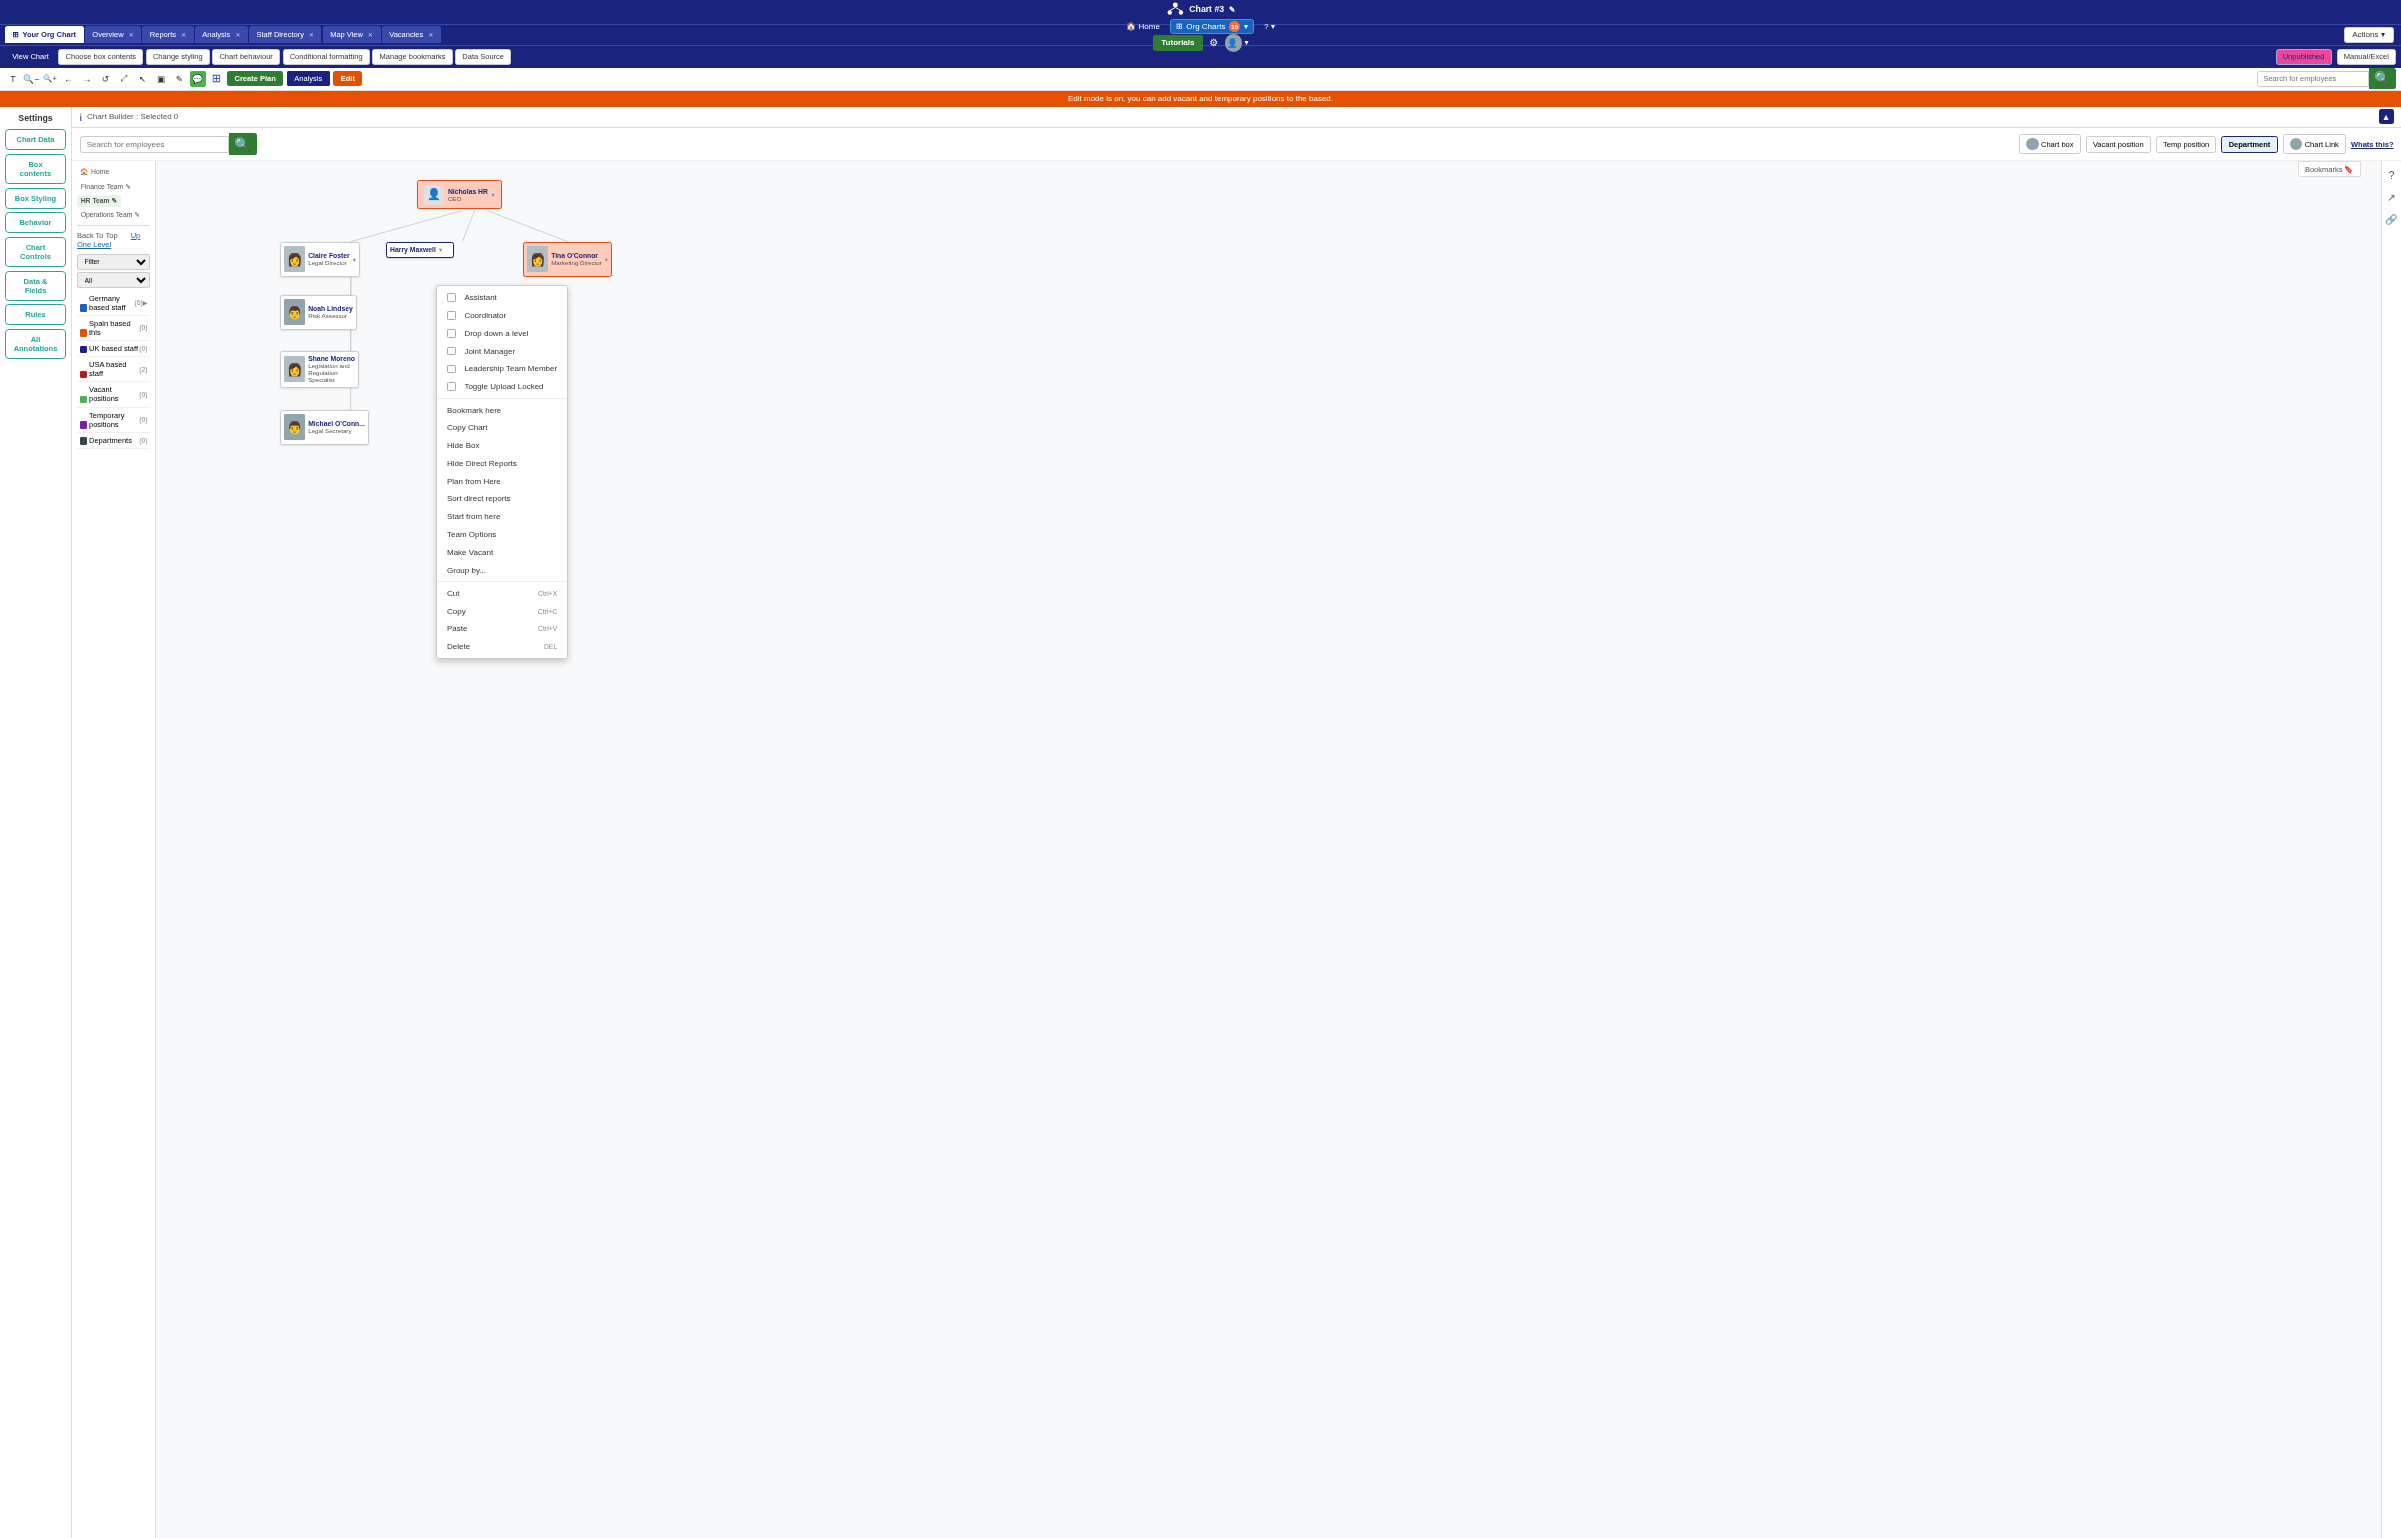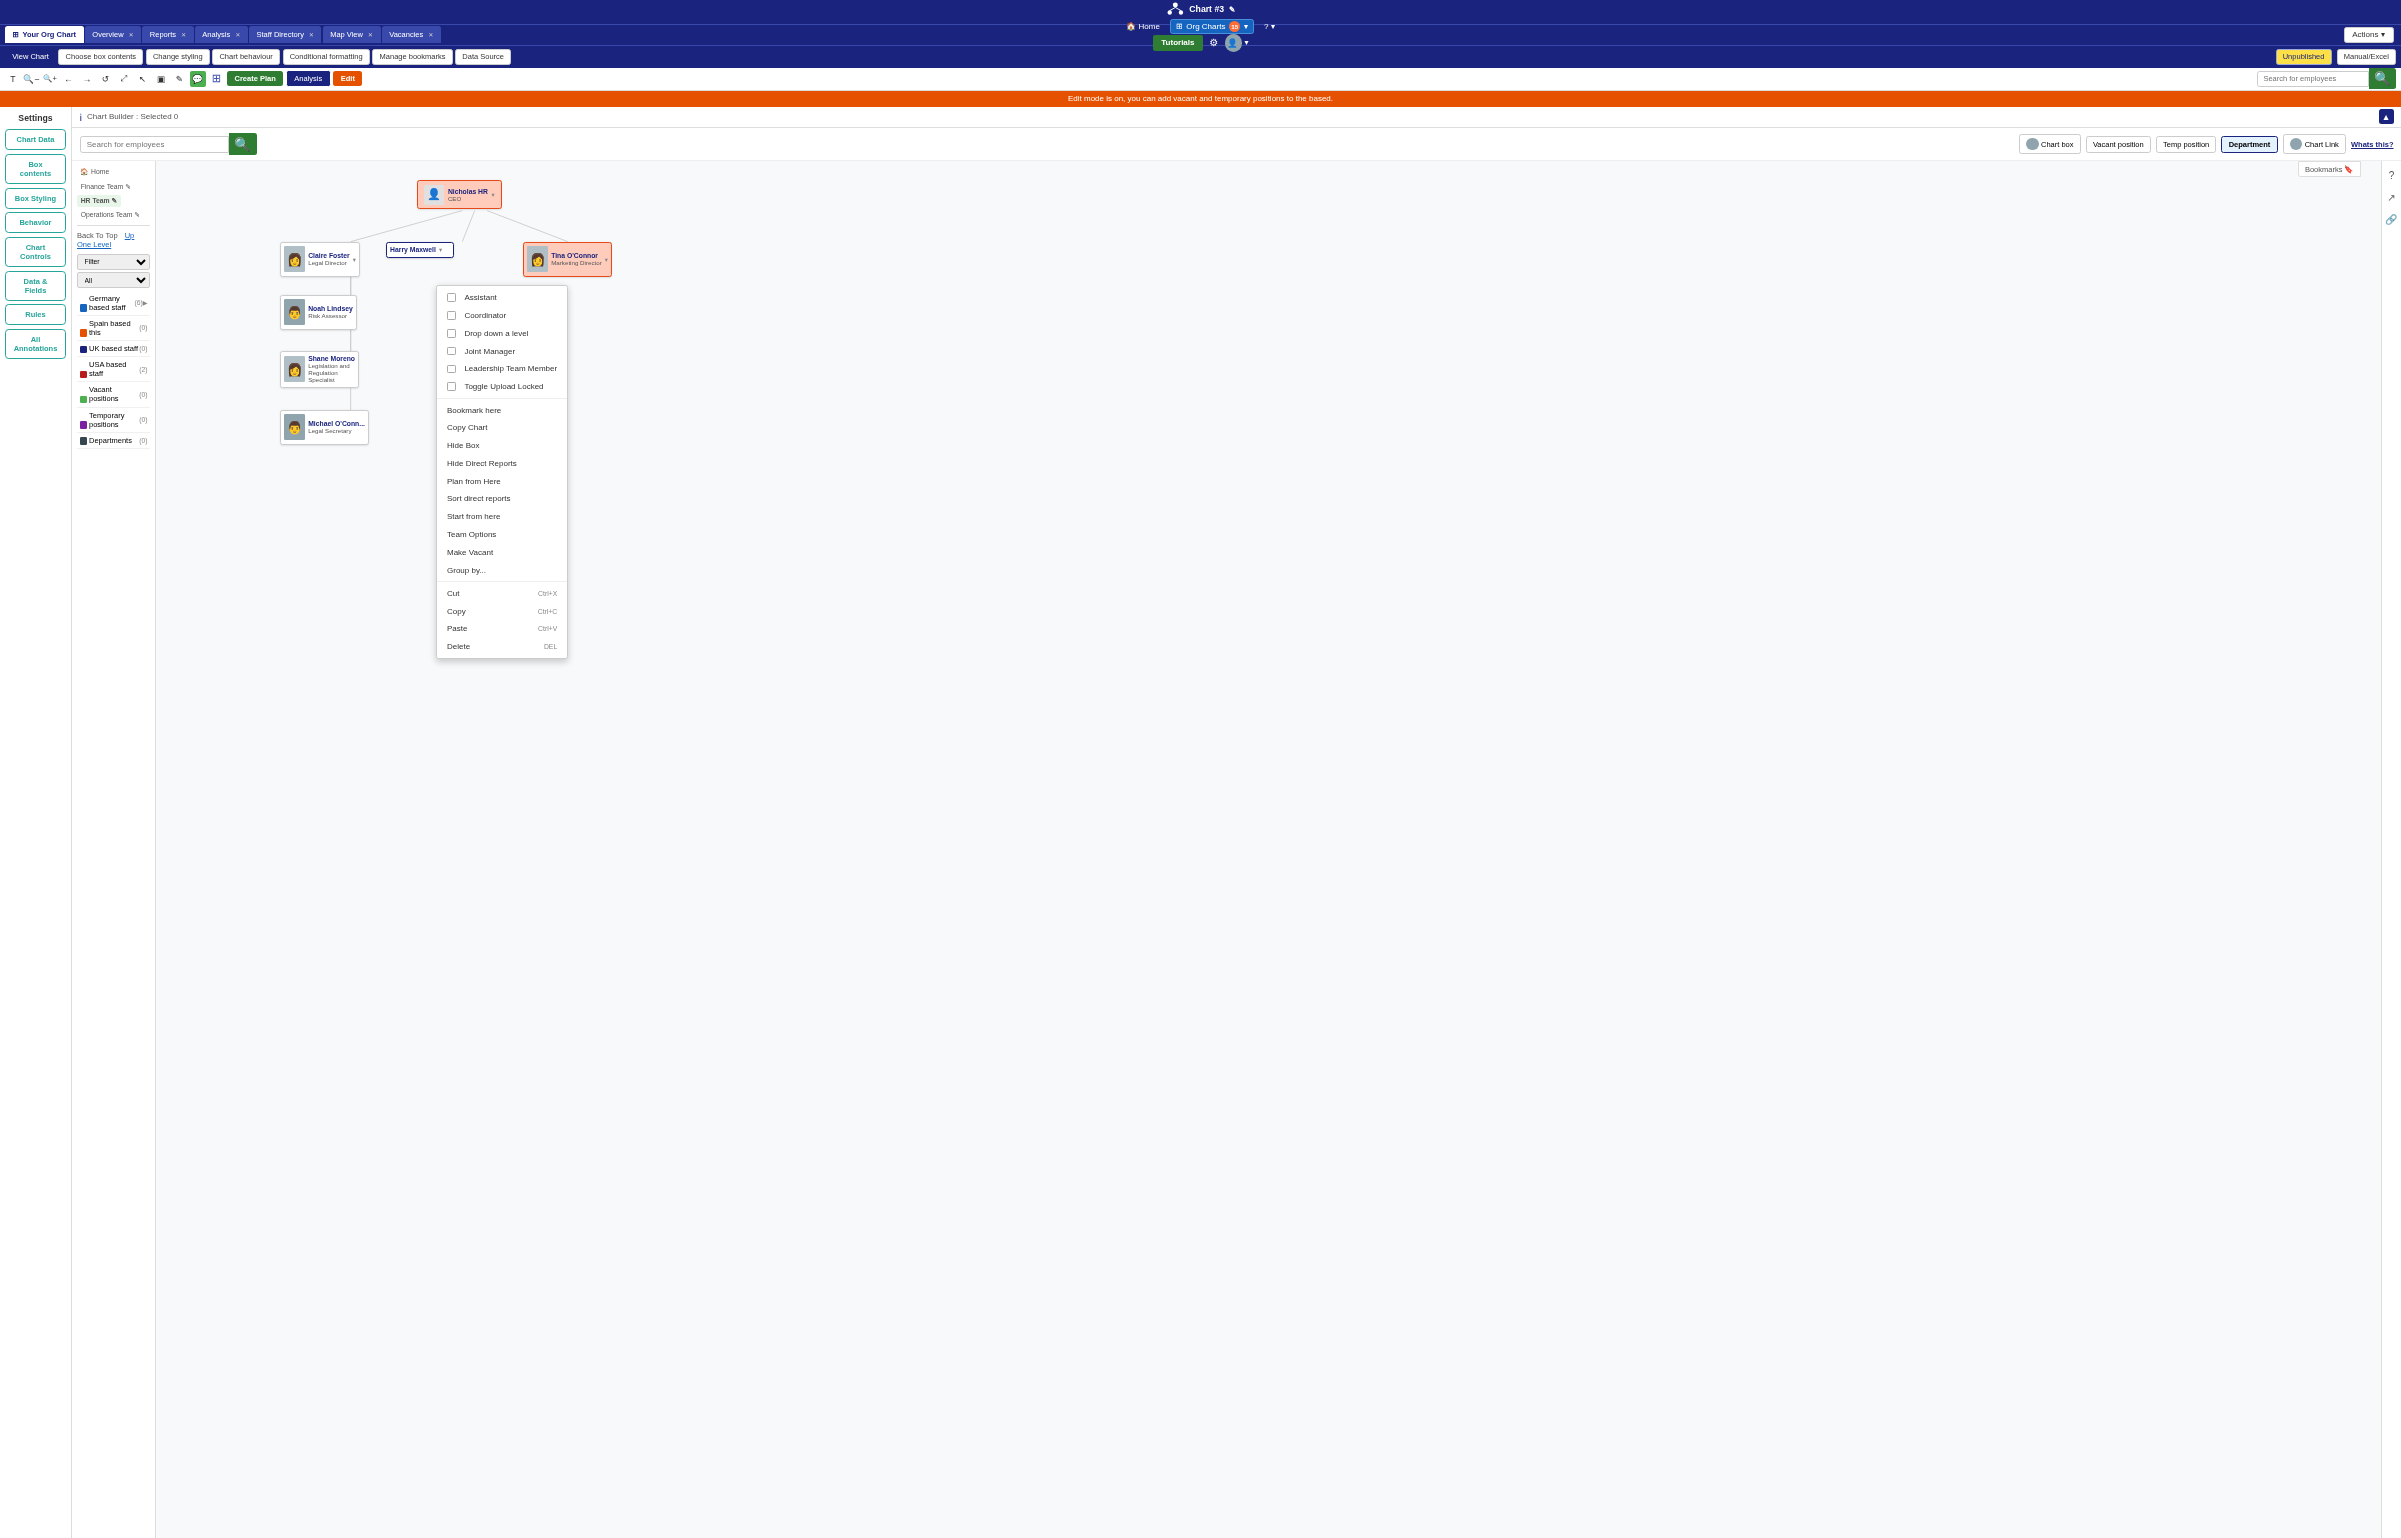--- a/index.html
+++ b/index.html
@@ -162,21 +162,21 @@
       background: white;
       border-right: 0.6px solid #ddd;
       padding: 5px;
       flex-shrink: 0;
       overflow-y: auto;
     }
     .chart-tabs { display: flex; flex-wrap: wrap; gap: 2.5px; margin-bottom: 5px; border-bottom: 0.6px solid #ddd; padding-bottom: 3.7px; }
     .chart-tab { font-size: 6.8px; color: #555; padding: 1.9px 3.7px; border-radius: 1.9px; cursor: pointer; display: flex; align-items: center; gap: 1.9px; }
     .chart-tab.active { background: #e8f5e9; font-weight: bold; }
     .back-links { margin-bottom: 5px; font-size: 7.5px; }
-    .back-link { color: #555; text-decoration: none; font-size: 7.5px; margin-right: 5px; }
+    .back-link { color: #555; text-decoration: none; font-size: 7.5px; margin-right: 11px; }
     .up-link { color: #1565c0; text-decoration: underline; font-size: 7.5px; cursor: pointer; }
     .filter-dropdown { width: 100%; margin-bottom: 2.5px; padding: 2.5px; border: 0.6px solid #ccc; border-radius: 1.9px; font-size: 6.8px; }
     .filter-list { list-style: none; }
     .filter-item {
       display: flex; align-items: center; justify-content: space-between;
       padding: 3.1px 2.5px;
       border-bottom: 0.6px solid #f0f0f0;
       font-size: 7.5px;
       cursor: pointer;
     }
@@ -336,21 +336,21 @@
 
 <div class="toolbar-row">
   <button class="toolbar-btn active">View Chart</button>
   <button class="toolbar-btn">Choose box contents</button>
   <button class="toolbar-btn">Change styling</button>
   <button class="toolbar-btn">Chart behaviour</button>
   <button class="toolbar-btn">Conditional formatting</button>
   <button class="toolbar-btn">Manage bookmarks</button>
   <button class="toolbar-btn">Data Source</button>
   <div style="margin-left:auto; display:flex; gap:5px;">
-    <button class="toolbar-btn" style="background:#fde047;color:#1a237e;border-color:#9fa8da;text-align:center;">Unpublished</button>
+    <button class="toolbar-btn" style="background:#ec4899;color:#1a237e;border-color:#9fa8da;text-align:center;">Unpublished</button>
     <button class="toolbar-btn">Manual/Excel</button>
   </div>
 </div>
 
 <div style="background:white; display:flex; align-items:center; gap:2.5px; padding:2.5px 5px; border-bottom:0.6px solid #ddd; height:22.4px;">
   <button class="toolbar-icon" style="color:#333;">T</button>
   <button class="toolbar-icon" style="color:#333;">🔍−</button>
   <button class="toolbar-icon" style="color:#333; font-size:7.5px;">🔍+</button>
   <button class="toolbar-icon" style="color:#333;">←</button>
   <button class="toolbar-icon" style="color:#333;">→</button>

